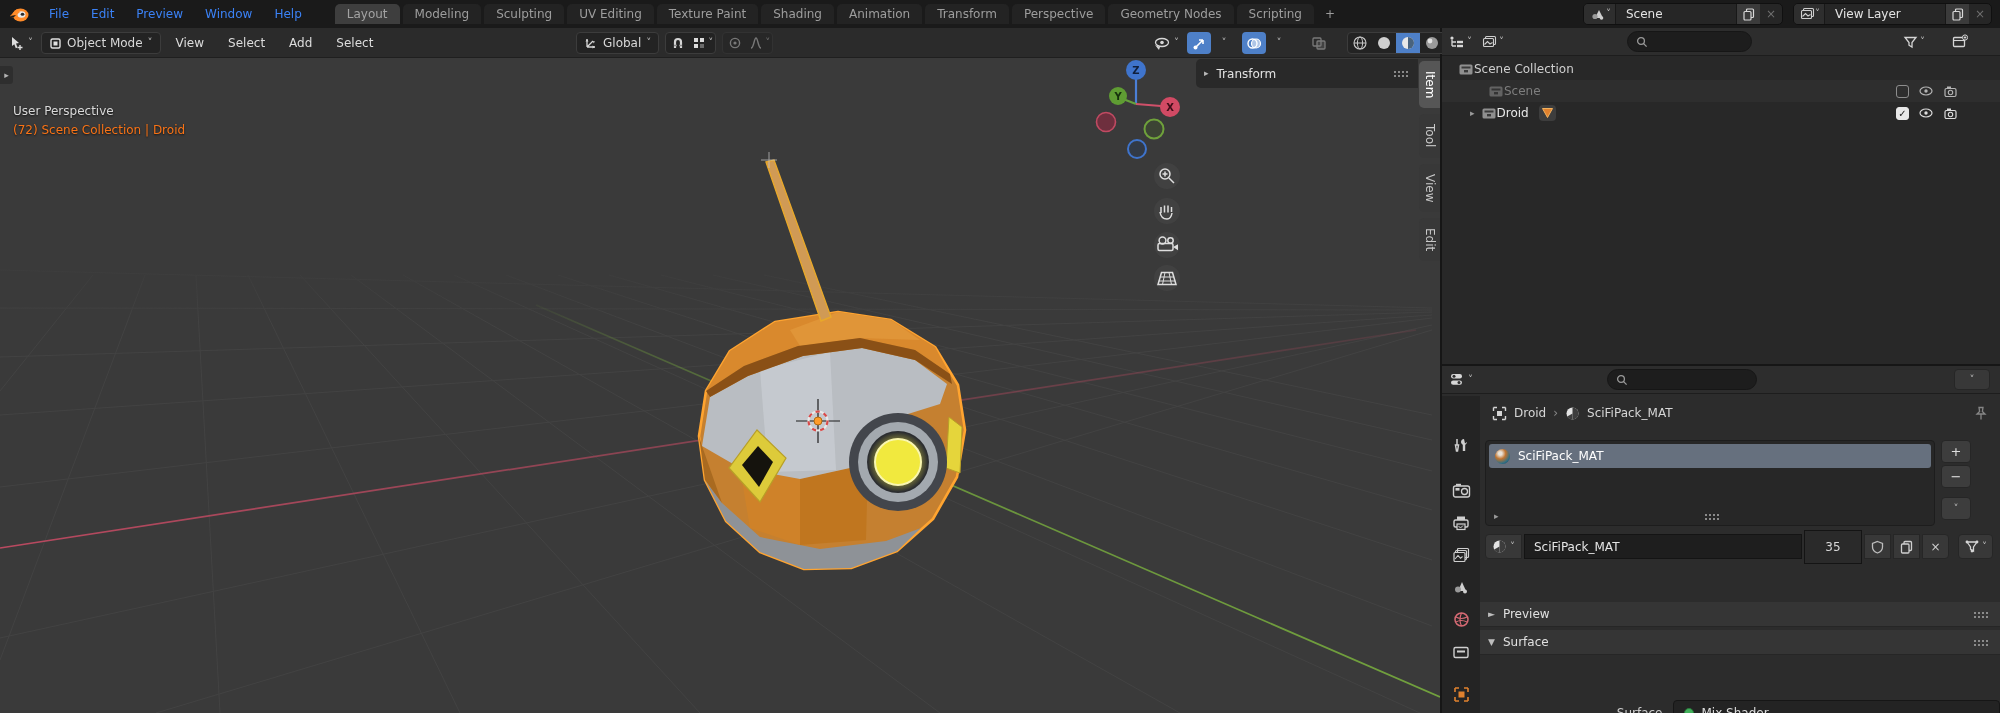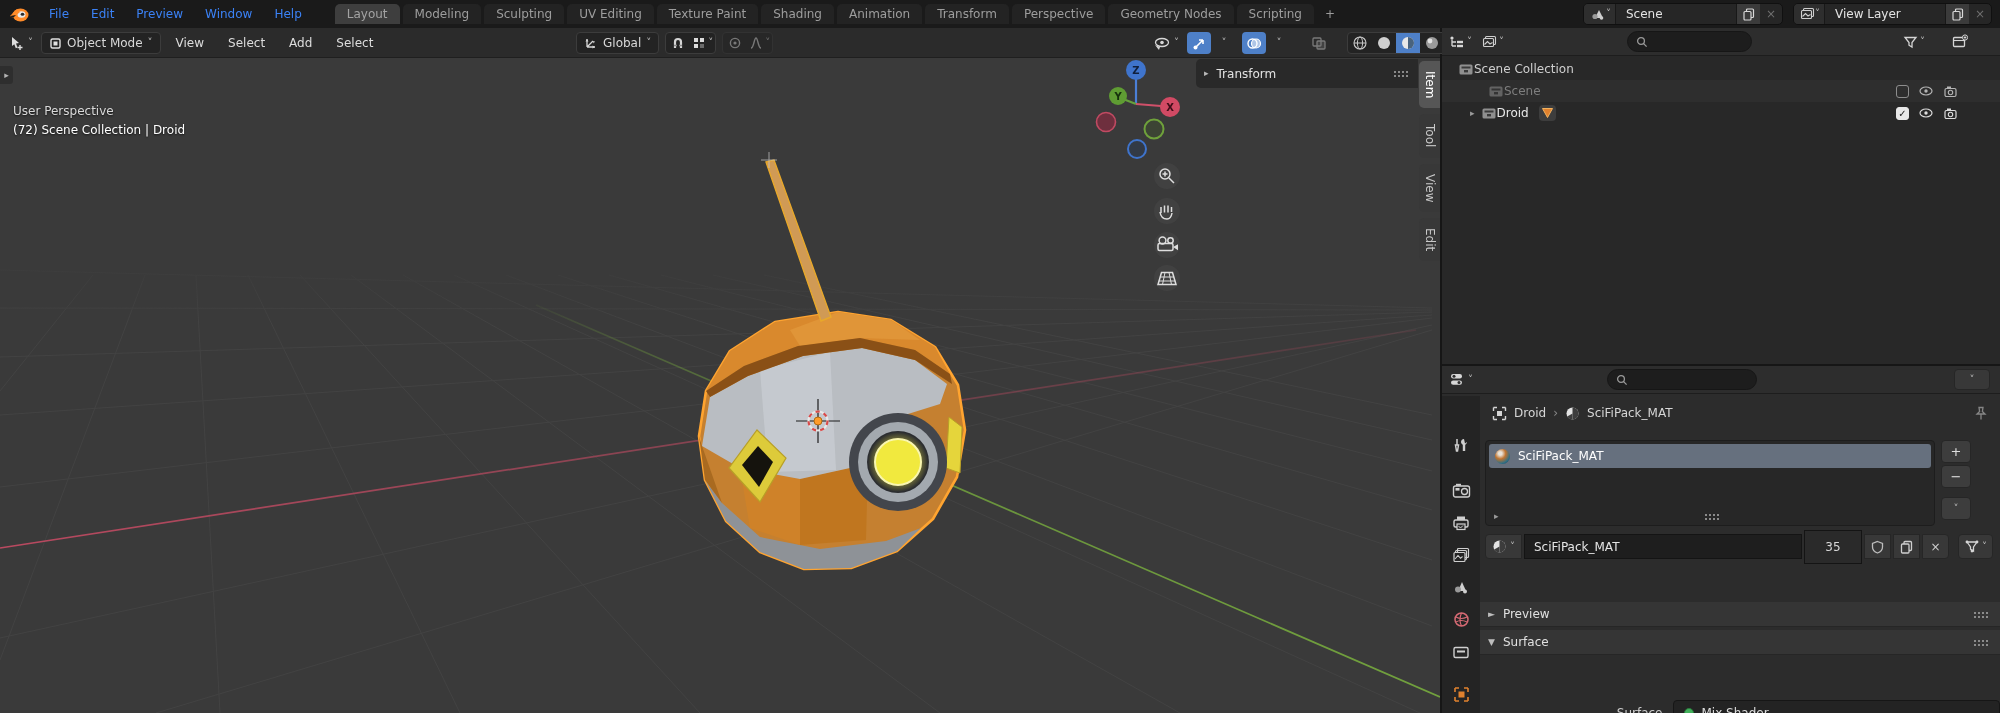--- a/index.html
+++ b/index.html
@@ -455,21 +455,21 @@
           <g>
             <circle cx="1167" cy="278" r="13" fill="rgba(70,70,70,.6)" stroke="none"></circle>
             <path d="M1161.5,272.5 h11 l3.5,12 h-18 Z"></path>
               <path d="M1165,272.5 l-2.5,12 M1169,272.5 l2.5,12 M1160,277 h14 M1158.8,281 h16.4" stroke-width="1"></path>
           </g>
         </g>
       </svg>
 
       <span class="toolbar-flap">▸</span>
       <div class="vp-ov-text" style="top:46px">User Perspective</div>
-      <div class="vp-ov-text" style="top:65px; color:#ffffff">(72) Scene Collection | Droid</div>
+      <div class="vp-ov-text" style="top:65px; color:#f97316">(72) Scene Collection | Droid</div>
 
       <div class="transform-panel">
         <span class="chev" style="font-size:9px">▸</span>
         <span class="lbl">Transform</span>
         <span class="dots"></span>
       </div>
 
       <div class="side-tabs">
         <span class="side-tab active">Item</span>
         <span class="side-tab">Tool</span>

